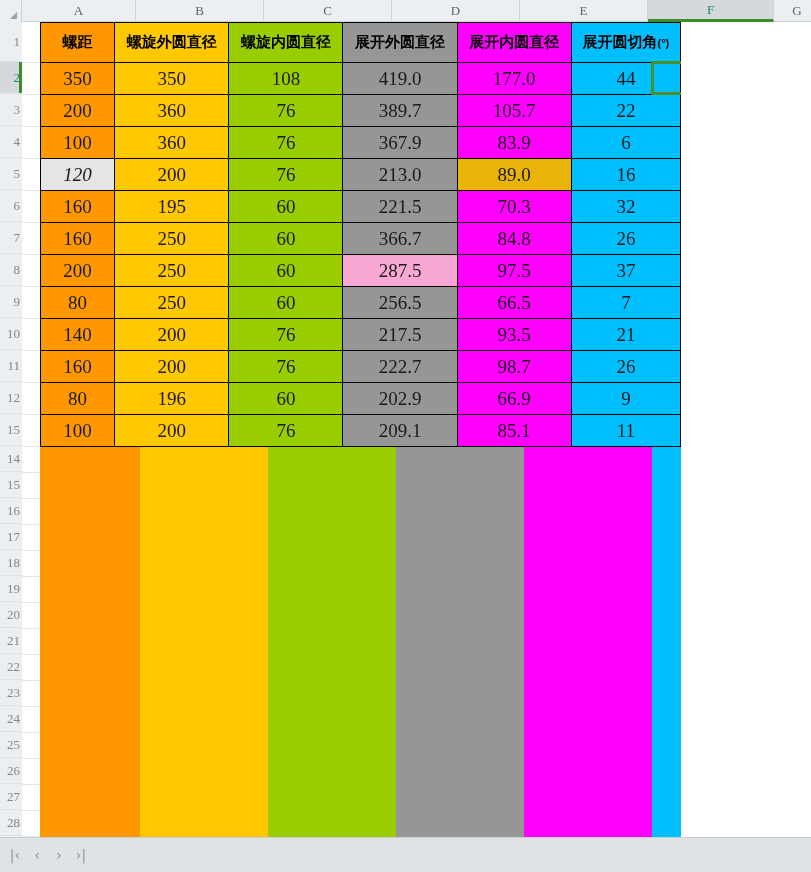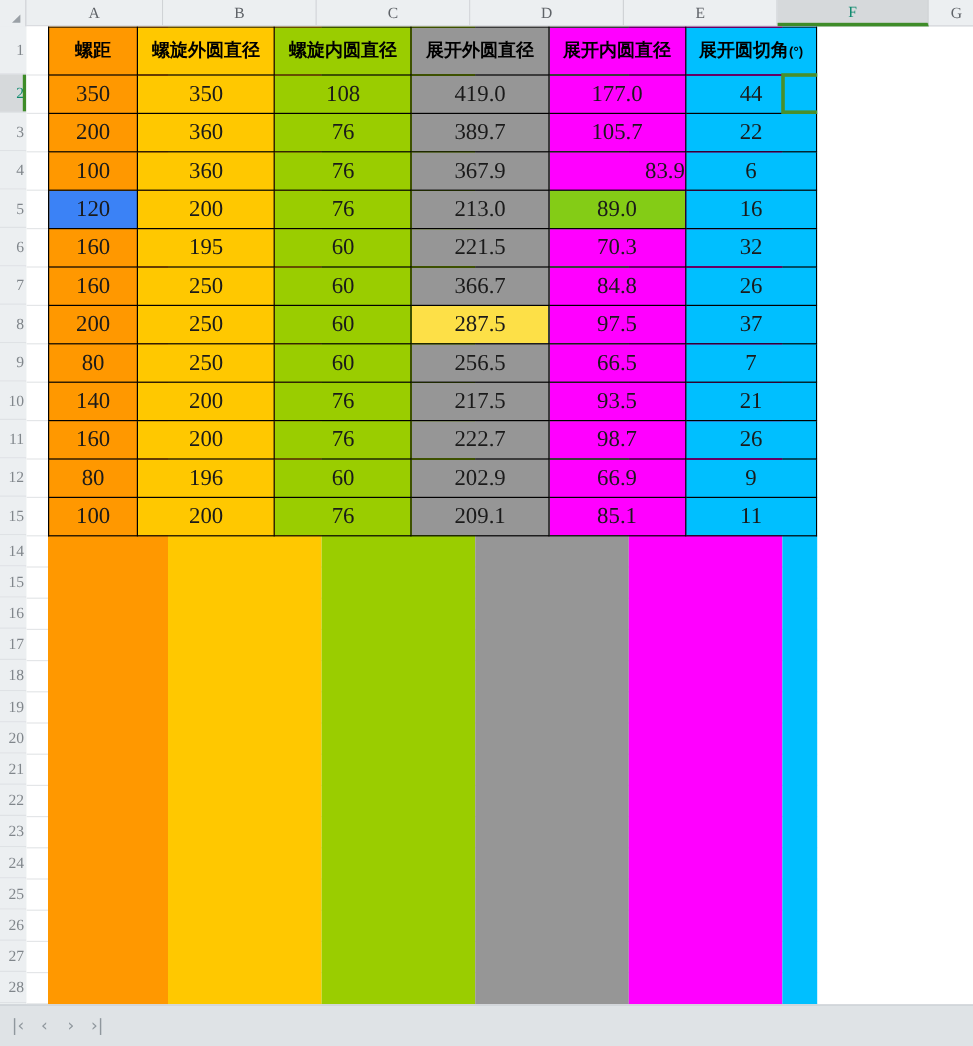--- a/index.html
+++ b/index.html
@@ -370,29 +370,29 @@
             <td style="width: 128px; height: 32px; background: rgb(154, 205, 0);">76</td>
             <td style="width: 128px; height: 32px; background: rgb(150, 150, 150);">389.7</td>
             <td style="width: 128px; height: 32px; background: rgb(255, 0, 255);">105.7</td>
             <td style="width: 122px; height: 32px; background: rgb(0, 191, 255);">22</td>
           </tr>
           <tr>
             <td style="width: 100px; height: 32px; background: rgb(255, 152, 0);">100</td>
             <td style="width: 128px; height: 32px; background: rgb(255, 200, 0);">360</td>
             <td style="width: 128px; height: 32px; background: rgb(154, 205, 0);">76</td>
             <td style="width: 128px; height: 32px; background: rgb(150, 150, 150);">367.9</td>
-            <td style="width: 128px; height: 32px; background: rgb(255, 0, 255); text-align: right;">83.9</td>
+            <td style="width: 128px; height: 32px; background: rgb(255, 0, 255);">83.9</td>
             <td style="width: 122px; height: 32px; background: rgb(0, 191, 255);">6</td>
           </tr>
           <tr>
-            <td style="width: 100px; height: 32px; background: #3b82f6;">120</td>
+            <td style="width: 100px; height: 32px; background: #e5e5e5; font-style: italic;">120</td>
             <td style="width: 128px; height: 32px; background: rgb(255, 200, 0);">200</td>
             <td style="width: 128px; height: 32px; background: rgb(154, 205, 0);">76</td>
             <td style="width: 128px; height: 32px; background: rgb(150, 150, 150);">213.0</td>
-            <td style="width: 128px; height: 32px; background: #84cc16; margin-left: 20px;">89.0</td>
+            <td style="width: 128px; height: 32px; background: #eab308; margin-left: 20px;">89.0</td>
             <td style="width: 122px; height: 32px; background: rgb(0, 191, 255);">16</td>
           </tr>
           <tr>
             <td style="width: 100px; height: 32px; background: rgb(255, 152, 0);">160</td>
             <td style="width: 128px; height: 32px; background: rgb(255, 200, 0);">195</td>
             <td style="width: 128px; height: 32px; background: rgb(154, 205, 0);">60</td>
             <td style="width: 128px; height: 32px; background: rgb(150, 150, 150);">221.5</td>
             <td style="width: 128px; height: 32px; background: rgb(255, 0, 255);">70.3</td>
             <td style="width: 122px; height: 32px; background: rgb(0, 191, 255);">32</td>
           </tr>
@@ -401,21 +401,21 @@
             <td style="width: 128px; height: 32px; background: rgb(255, 200, 0);">250</td>
             <td style="width: 128px; height: 32px; background: rgb(154, 205, 0);">60</td>
             <td style="width: 128px; height: 32px; background: rgb(150, 150, 150);">366.7</td>
             <td style="width: 128px; height: 32px; background: rgb(255, 0, 255);">84.8</td>
             <td style="width: 122px; height: 32px; background: rgb(0, 191, 255);">26</td>
           </tr>
           <tr>
             <td style="width: 100px; height: 32px; background: rgb(255, 152, 0);">200</td>
             <td style="width: 128px; height: 32px; background: rgb(255, 200, 0);">250</td>
             <td style="width: 128px; height: 32px; background: rgb(154, 205, 0);">60</td>
-            <td style="width: 128px; height: 32px; background: #fde047;">287.5</td>
+            <td style="width: 128px; height: 32px; background: #f9a8d4;">287.5</td>
             <td style="width: 128px; height: 32px; background: rgb(255, 0, 255);">97.5</td>
             <td style="width: 122px; height: 32px; background: rgb(0, 191, 255);">37</td>
           </tr>
           <tr>
             <td style="width: 100px; height: 32px; background: rgb(255, 152, 0);">80</td>
             <td style="width: 128px; height: 32px; background: rgb(255, 200, 0);">250</td>
             <td style="width: 128px; height: 32px; background: rgb(154, 205, 0);">60</td>
             <td style="width: 128px; height: 32px; background: rgb(150, 150, 150);">256.5</td>
             <td style="width: 128px; height: 32px; background: rgb(255, 0, 255);">66.5</td>
             <td style="width: 122px; height: 32px; background: rgb(0, 191, 255);">7</td>

